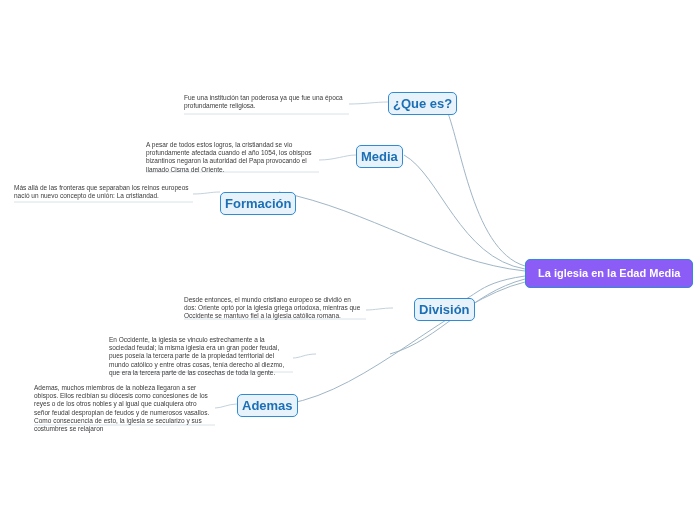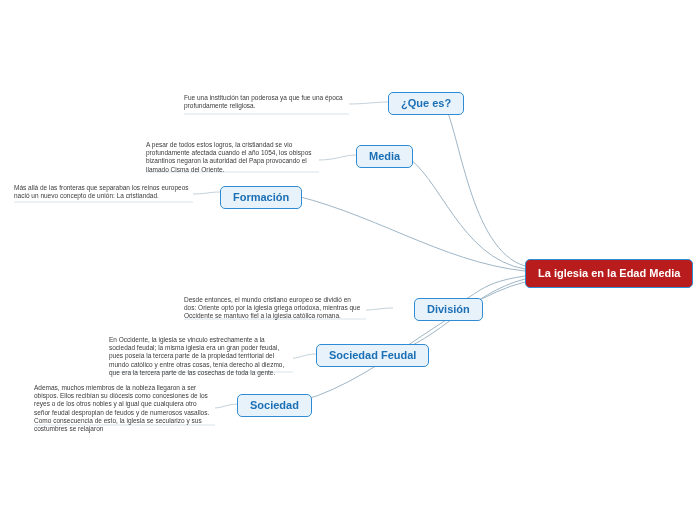--- a/index.html
+++ b/index.html
@@ -28,28 +28,28 @@
     pointer-events: none;
   }
   .node {
     position: absolute;
     box-sizing: border-box;
     background: #e8f2fb;
     border: 1px solid #2e8bd4;
     border-radius: 5px;
     color: #1b6fb5;
     font-weight: bold;
-    font-size: 11px;
+    font-size: 13px;
     line-height: 11px;
-    padding: 5px 12px;
+    padding: 5px 4px;
     white-space: nowrap;
     text-align: center;
   }
   .node.root {
-    background: #b91c1c;
+    background: #8b5cf6;
     border: 1px solid #2e8bd4;
     color: #ffffff;
     font-size: 11px;
     line-height: 13px;
     padding: 7px 12px;
     border-radius: 5px;
   }
   .note {
     position: absolute;
     box-sizing: border-box;
@@ -100,41 +100,38 @@
     <span>Fue una institución tan poderosa ya que fue una época profundamente religiosa.</span>
   </div>
 
   <div class="node" style="left:356px; top:145px;">
     <span>Media</span>
   </div>
   <div class="note" style="left:146px; top:141px; width:172px;">
     <span>A pesar de todos estos logros, la cristiandad se vio profundamente afectada cuando el año 1054, los obispos bizantinos negaron la autoridad del Papa provocando el llamado Cisma del Oriente.</span>
   </div>
 
-  <div class="node" style="left:220px; top:186px;">
+  <div class="node" style="left:220px; top:192px;">
     <span>Formación</span>
   </div>
   <div class="note" style="left:14px; top:184px; width:180px;">
     <span>Más allá de las fronteras que separaban los reinos europeos nació un nuevo concepto de unión: La cristiandad.</span>
   </div>
 
   <div class="node" style="left:414px; top:298px;">
     <span>División</span>
   </div>
   <div class="note" style="left:184px; top:296px; width:180px;">
     <span>Desde entonces, el mundo cristiano europeo se dividió en dos: Oriente optó por la iglesia griega ortodoxa, mientras que Occidente se mantuvo fiel a la iglesia católica romana.</span>
   </div>
 
-  <div class="node" style="left:316px; top:344px;">
-    <span>Sociedad Feudal</span>
-  </div>
   <div class="note" style="left:109px; top:336px; width:183px;">
     <span>En Occidente, la iglesia se vinculo estrechamente a la sociedad feudal; la misma iglesia era un gran poder feudal, pues poseía la tercera parte de la propiedad territorial del mundo católico y entre otras cosas, tenía derecho al diezmo, que era la tercera parte de las cosechas de toda la gente.</span>
   </div>
 
   <div class="node" style="left:237px; top:394px;">
-    <span>Sociedad</span>
+    <span>Ademas</span>
   </div>
   <div class="note" style="left:34px; top:384px; width:180px;">
     <span>Ademas, muchos miembros de la nobleza llegaron a ser obispos. Ellos recibían su diócesis como concesiones de los reyes o de los otros nobles y al igual que cualquiera otro señor feudal despropian de feudos y de numerosos vasallos. Como consecuencia de esto, la iglesia se secularizo y sus costumbres se relajaron</span>
   </div>
 
 </div>
 
 </body></html>

